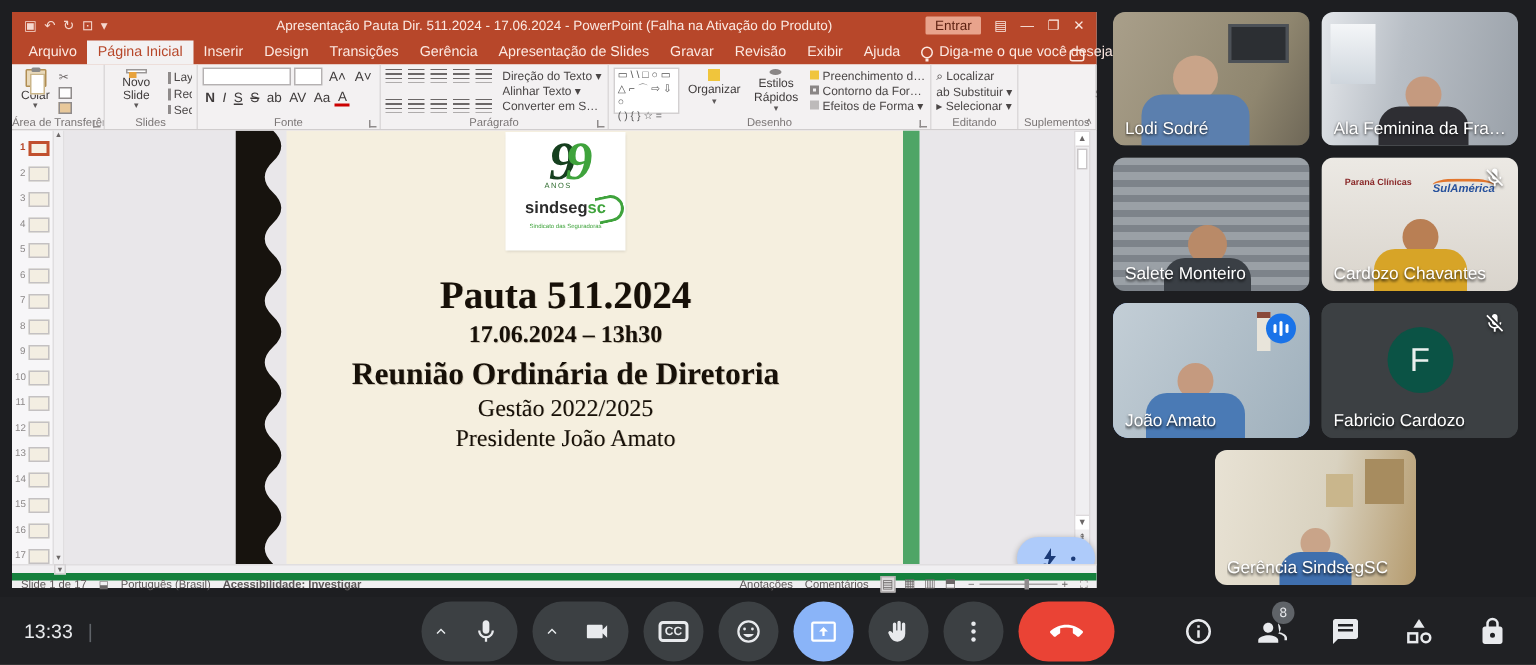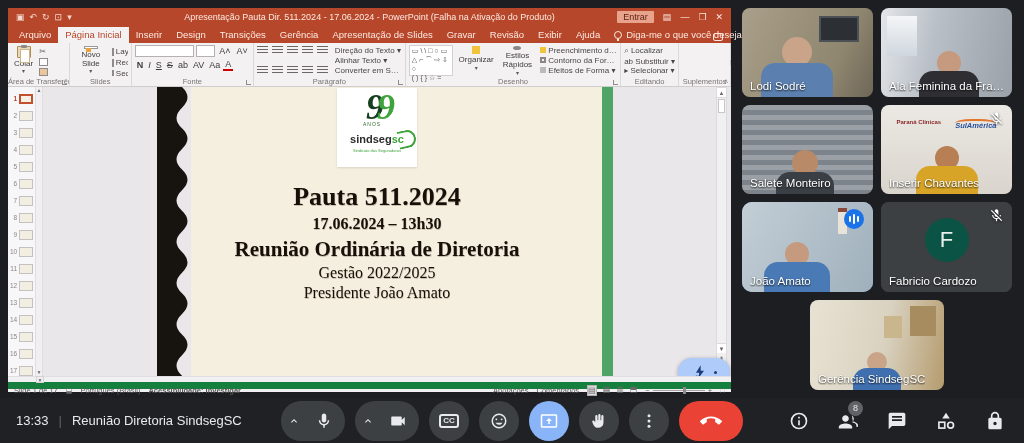--- a/index.html
+++ b/index.html
@@ -90,21 +90,21 @@
   .vscroll .a-dn { position:absolute; bottom:22px; left:0; right:0; height:10px; line-height:10px; background:#fff; border-top:1px solid #dddadc;}
   .vscroll .pgup { position:absolute; bottom:11px; left:0; right:0; height:10px; line-height:10px; }
   .vscroll .pgdn { position:absolute; bottom:0; left:0; right:0; height:10px; line-height:10px; }
   .float-pill { position:absolute; left:635px; top:271px; width:52px; height:28px; background:#aecbfa; border-radius:14px; display:flex; align-items:center; justify-content:center; gap:6px; box-shadow:0 1px 4px rgba(0,0,0,.3); z-index:5; }
   .float-pill svg { width:16px; height:16px; }
   .float-dot { width:3px; height:3px; border-radius:50%; background:#1b3a77; }
 
   
   .hstrip { height:6px; background:#f0eff1; border-top:1px solid #e0dee0; position:relative; }
   .hstrip .tdn { position:absolute; left:28px; top:-1px; width:8px; height:7px; background:#f0eff1; border:1px solid #d5d2d4; font-size:5px; line-height:6px; text-align:center; color:#6b6767; }
-  .statusbar { height:10px; background:#f0eff1; border-top:7px solid #15803d; display:flex; align-items:center; font-size:7.5px; color:#5a5656; padding:0 6px; gap:8px; white-space:nowrap; }
+  .statusbar { height:10px; background:#f0eff1; border-top:5px solid #15803d; display:flex; align-items:center; font-size:7.5px; color:#5a5656; padding:0 6px; gap:8px; white-space:nowrap; }
   .statusbar .grow { flex:1; }
   .sb-ic { font-size:7px; color:#6b6767; }
   .sb-views { display:flex; gap:6px; font-size:8px; color:#6b6767; }
   .sb-zoom { display:flex; align-items:center; gap:3px; color:#6b6767; }
   .sb-zoom .track { width:52px; height:1px; background:#a8a4a6; position:relative; }
   .sb-zoom .knob { position:absolute; left:30px; top:-3px; width:3px; height:7px; background:#8f8b8d; }
 
   
   .tile { position:absolute; border-radius:8px; overflow:hidden; background:#3c4043;text-decoration:underline; }
   .tile .video { position:absolute; inset:0; }
@@ -506,21 +506,21 @@
       <div class="tile" style="left: 881px; top: 105px; width: 131px; height: 89px;">
         <div class="video v-rodrigo"></div>
         <div class="brands">
           <span class="brand-0">Paraná Clínicas</span>
           <span class="brand-1">SulAmérica</span>
         </div>
         <div class="person" style="left:50%;bottom:0;transform:translateX(-50%)">
                 <div class="p-head" style="width:24px;height:24px;background:#b97f54"></div>
                 <div class="p-body" style="width:62px;height:28px;background:#d7a427"></div>
               </div>
-        <span class="name">Inserir Chavantes</span>
+        <span class="name">Cardozo Chavantes</span>
         <span class="mute-ic"><svg viewBox="0 0 24 24" style="width:100%;height:100%">
             <path fill="#fff" d="M19 11h-1.7c0 .58-.1 1.13-.27 1.64l1.27 1.27c.44-.88.7-1.87.7-2.91zM15 11.17V5c0-1.66-1.34-3-3-3S9 3.34 9 5v.18l6 5.99zM4.27 3 3 4.27l6.01 6.01V11c0 1.66 1.33 3 2.99 3 .22 0 .44-.03.65-.08l1.66 1.66c-.71.33-1.5.52-2.31.52-2.76 0-5.3-2.1-5.3-5.1H5c0 3.41 2.72 6.23 6 6.72V21h2v-3.28c.91-.13 1.77-.45 2.54-.9L19.73 21 21 19.73 4.27 3z"></path>
           </svg></span>
       </div>
       <div class="tile active" style="left: 742px; top: 202px; width: 131px; height: 90px;">
         <div class="video v-joao">
           <span class="lighthouse"></span>
         </div>
         <div class="person" style="left:42%;bottom:0;transform:translateX(-50%)">
                 <div class="p-head" style="width:24px;height:24px;background:#c59a7f"></div>
@@ -550,21 +550,20 @@
                 <div class="p-body" style="width:48px;height:22px;background:#3f6fae"></div>
               </div>
         <span class="name">Gerência SindsegSC</span>
       </div>
     </div>
 
   <div class="bottombar">
     <div class="bb-left">
       <span>13:33</span>
       <span class="bb-div">|</span>
-      <span>Reunião Diretoria SindsegSC</span>
     </div>
     <div class="bb-center" id="bb-center">
         <div class="ctl pillw">
           <span class="chev">
             <svg viewBox="0 0 24 24" style="width:12px;height:12px">
               <path fill="#e8eaed" d="M7.4 15.4 12 10.8l4.6 4.6L18 14l-6-6-6 6z"></path>
             </svg>
           </span>
                    <span class="main">
             <svg viewBox="0 0 24 24">

